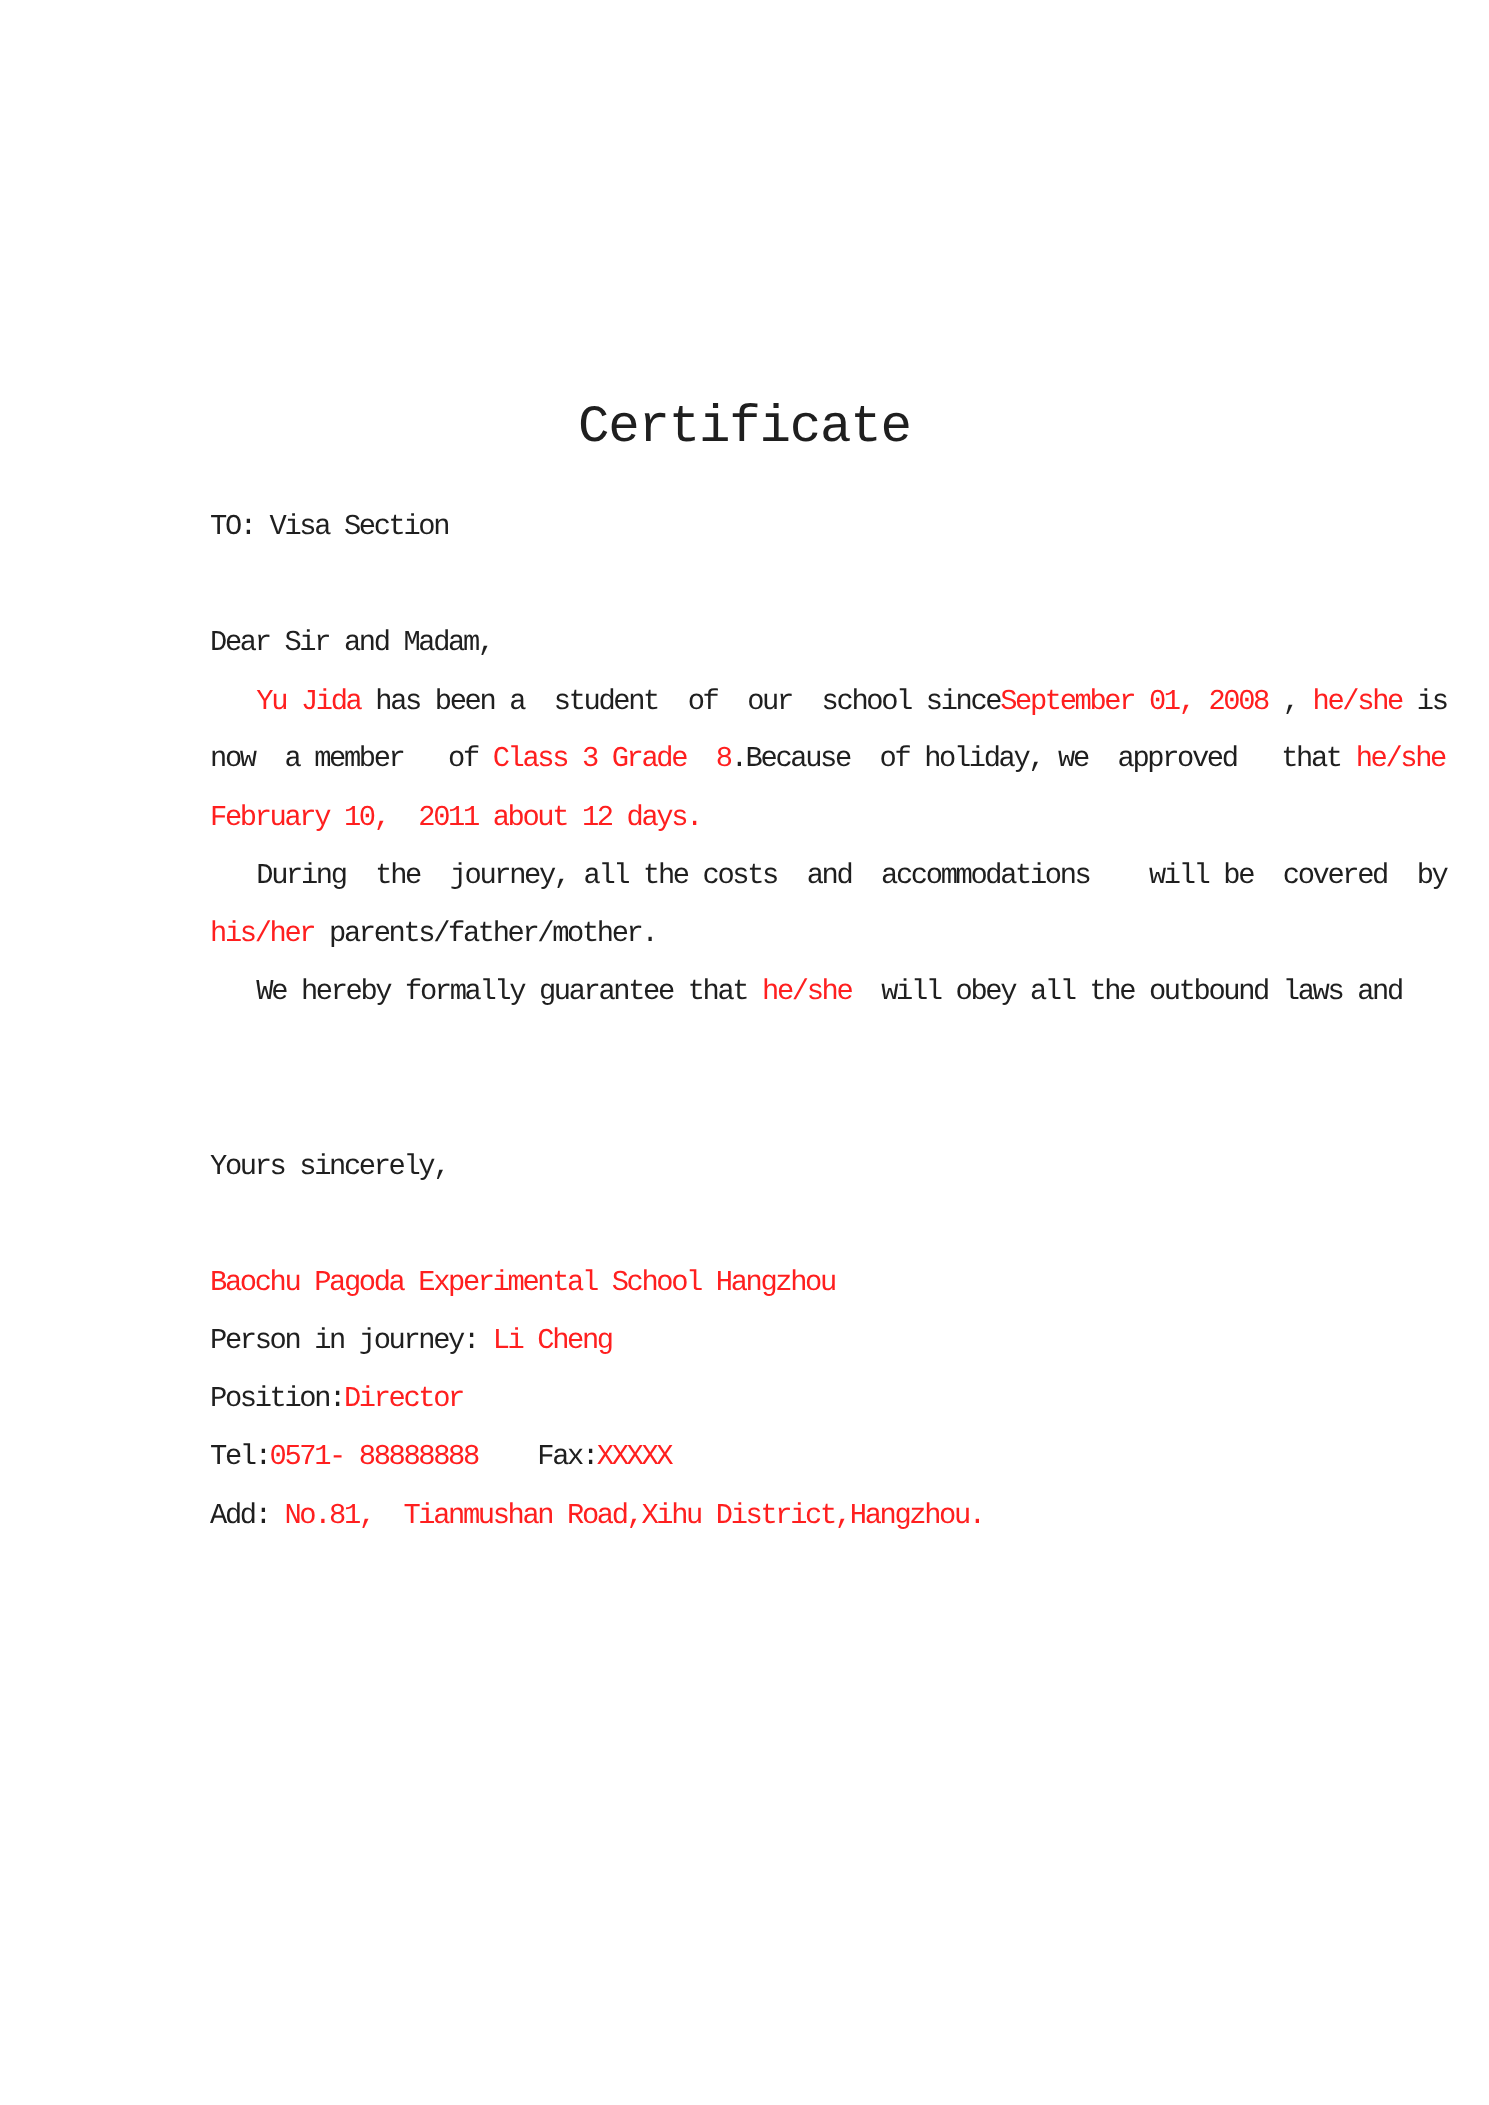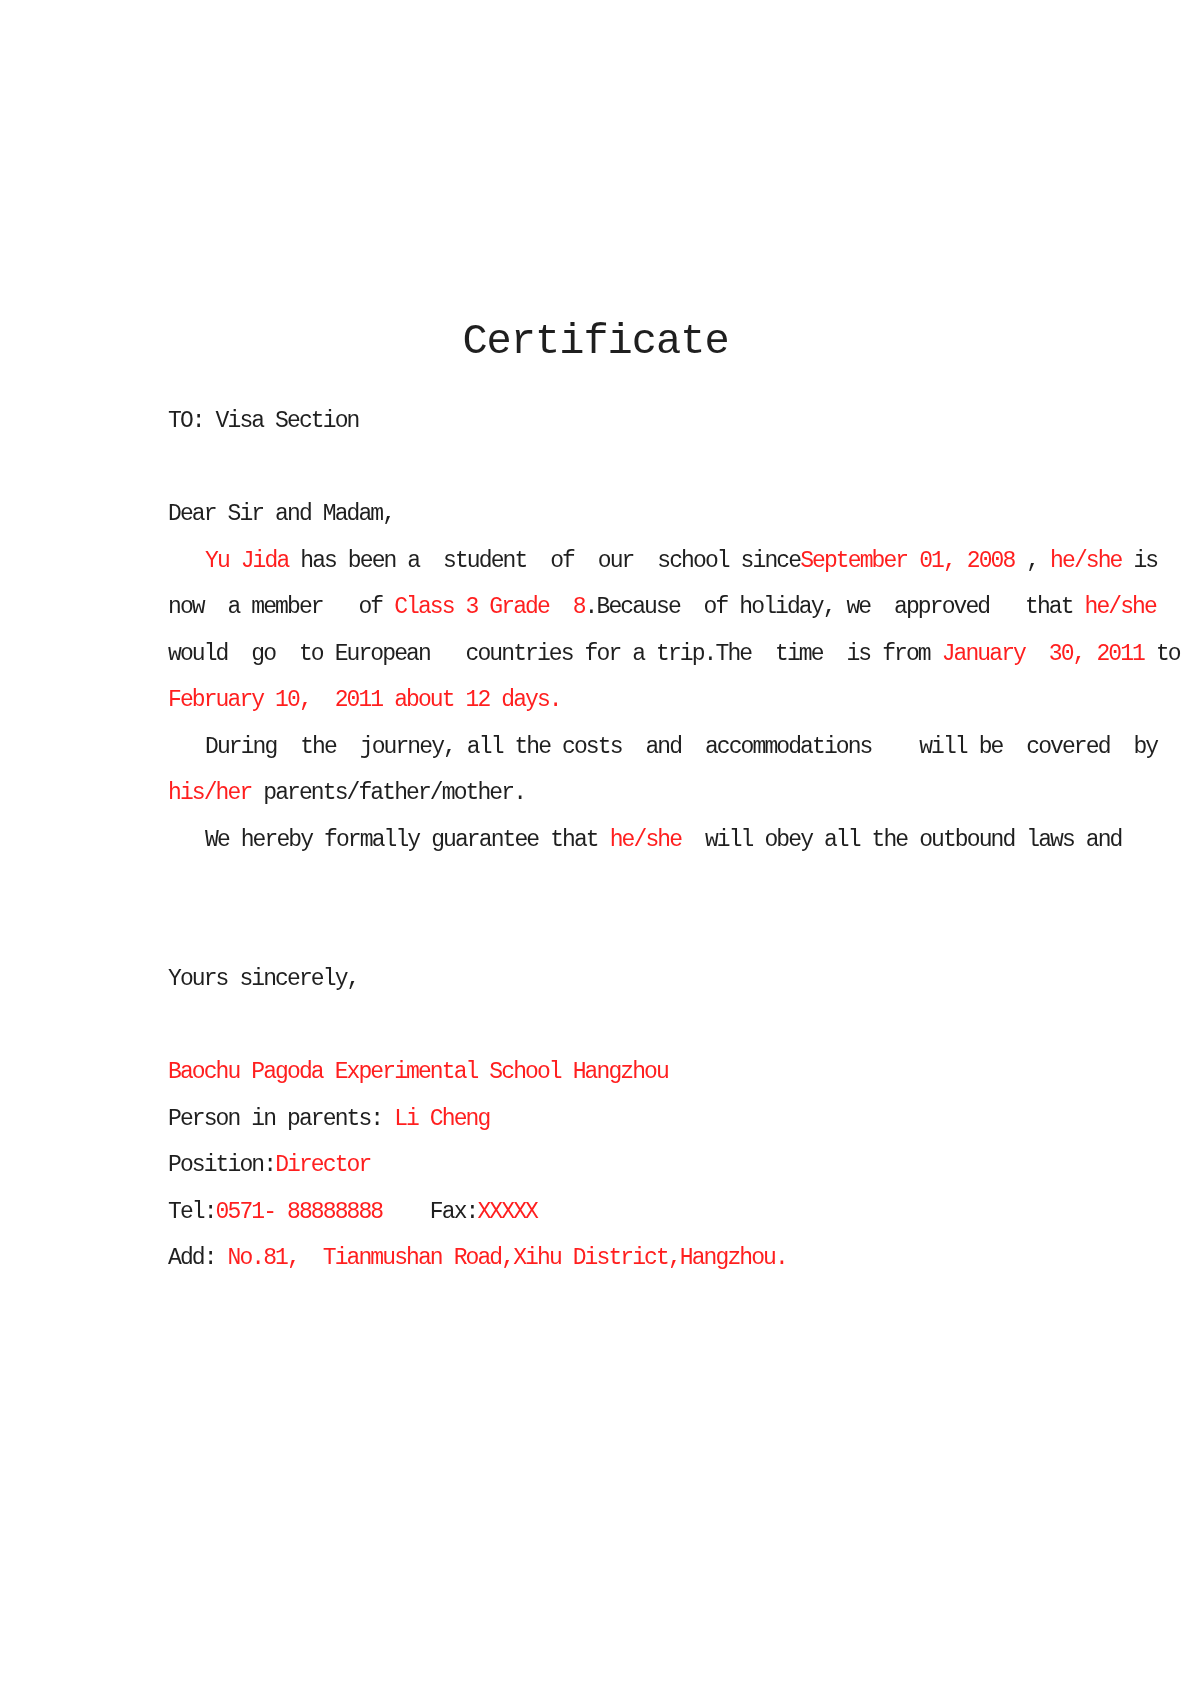--- a/index.html
+++ b/index.html
@@ -49,26 +49,25 @@
 <body>
 
 <div class="page">
   <div class="content">
     <h1 class="title">Certificate</h1>
     <div class="letter-body" id="letter-body">
         <div class="line"><span class="seg black">TO: Visa Section</span></div>
         <div class="line" style="margin-top: 46.5px;"><span class="seg black">Dear Sir and Madam,</span></div>
         <div class="line indent"><span class="seg red">Yu Jida</span><span class="seg black"> has been a  student  of  our  school since</span><span class="seg red">September 01, 2008</span><span class="seg black"> , </span><span class="seg red">he/she</span><span class="seg black"> is</span></div>
         <div class="line"><span class="seg black">now  a member   of </span><span class="seg red">Class 3 Grade  8</span><span class="seg black">.Because  of holiday, we  approved   that </span><span class="seg red">he/she</span></div>
-        <div class="line"><span class="seg black">would  go  to European   countries for a trip.The  time  is from </span><span class="seg red">January  30, 2011</span><span class="seg black"> to</span></div>
         <div class="line"><span class="seg red">February 10,  2011 about 12 days.</span></div>
         <div class="line indent"><span class="seg black">During  the  journey, all the costs  and  accommodations    will be  covered  by</span></div>
         <div class="line"><span class="seg red">his/her</span><span class="seg black"> parents/father/mother.</span></div>
         <div class="line indent"><span class="seg black">We hereby formally guarantee that </span><span class="seg red">he/she</span><span class="seg black">  will obey all the outbound laws and</span></div>
         <div class="line" style="margin-top: 93px;"><span class="seg black">Yours sincerely,</span></div>
         <div class="line" style="margin-top: 46.5px;"><span class="seg red">Baochu Pagoda Experimental School Hangzhou</span></div>
-        <div class="line"><span class="seg black">Person in parents: </span><span class="seg red">Li Cheng</span></div>
+        <div class="line"><span class="seg black">Person in journey: </span><span class="seg red">Li Cheng</span></div>
         <div class="line"><span class="seg black">Position:</span><span class="seg red">Director</span></div>
         <div class="line"><span class="seg black">Tel:</span><span class="seg red">0571- 88888888</span><span class="seg black">    Fax:</span><span class="seg red">XXXXX</span></div>
         <div class="line"><span class="seg black">Add: </span><span class="seg red">No.81,  Tianmushan Road,Xihu District,Hangzhou.</span></div>
       </div>
   </div>
 </div>
 
 </body></html>

